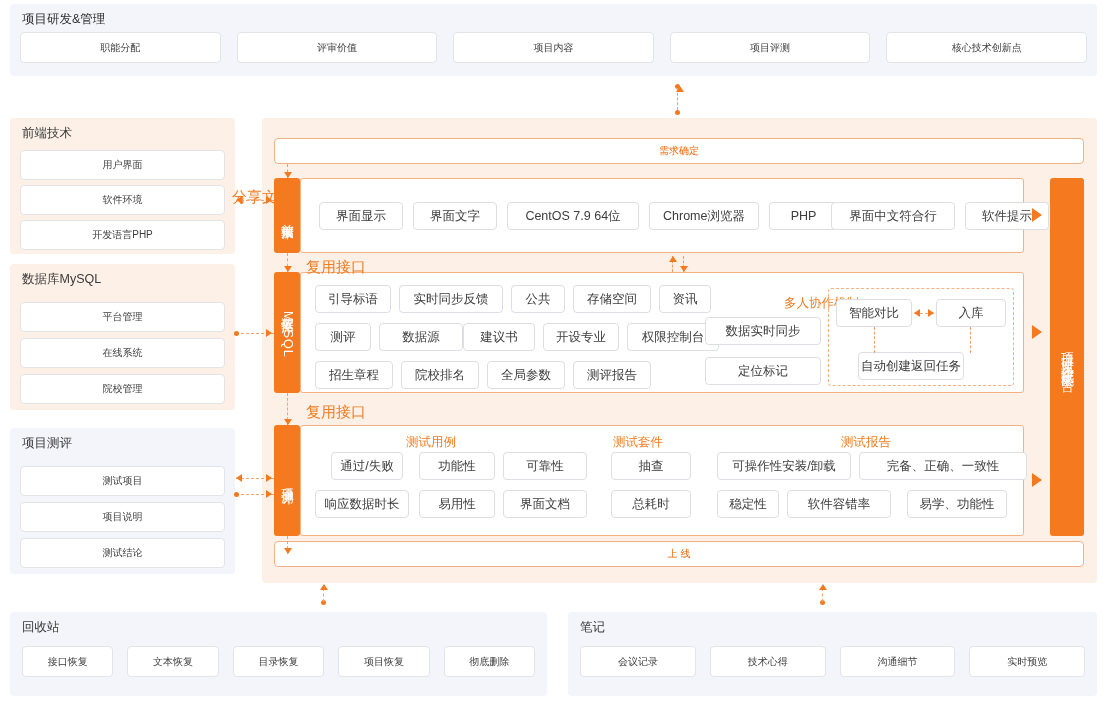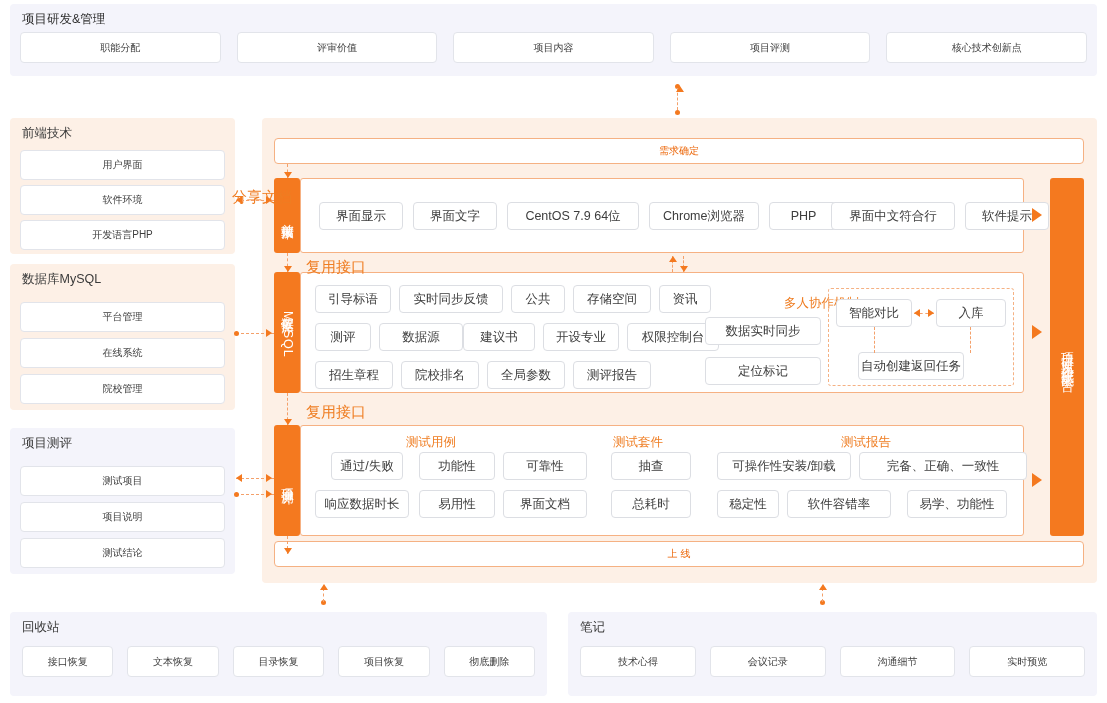--- a/index.html
+++ b/index.html
@@ -429,20 +429,20 @@
       <div class="pill">文本恢复</div>
       <div class="pill">目录恢复</div>
       <div class="pill">项目恢复</div>
       <div class="pill">彻底删除</div>
     </div>
   </div>
 
   <div class="panel" id="notes-panel">
     <div class="panel-title">笔记</div>
     <div class="bottom-row">
+      <div class="pill">会议记录</div>
       <div class="pill">技术心得</div>
-      <div class="pill">会议记录</div>
       <div class="pill">沟通细节</div>
       <div class="pill">实时预览</div>
     </div>
   </div>
 
 </div>
 
 </body></html>

